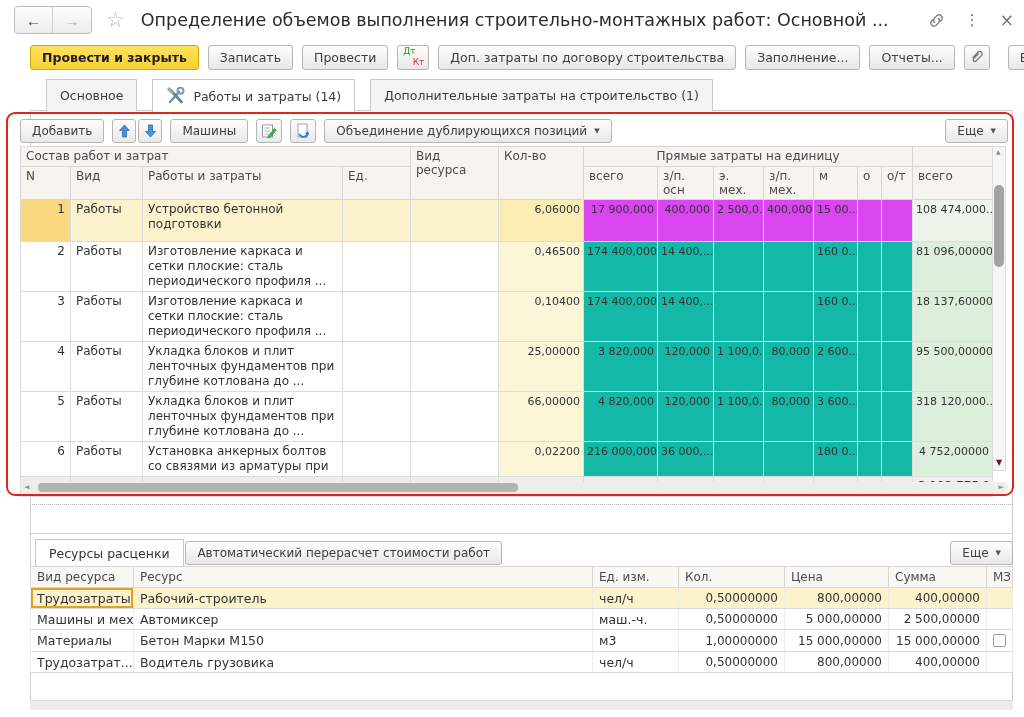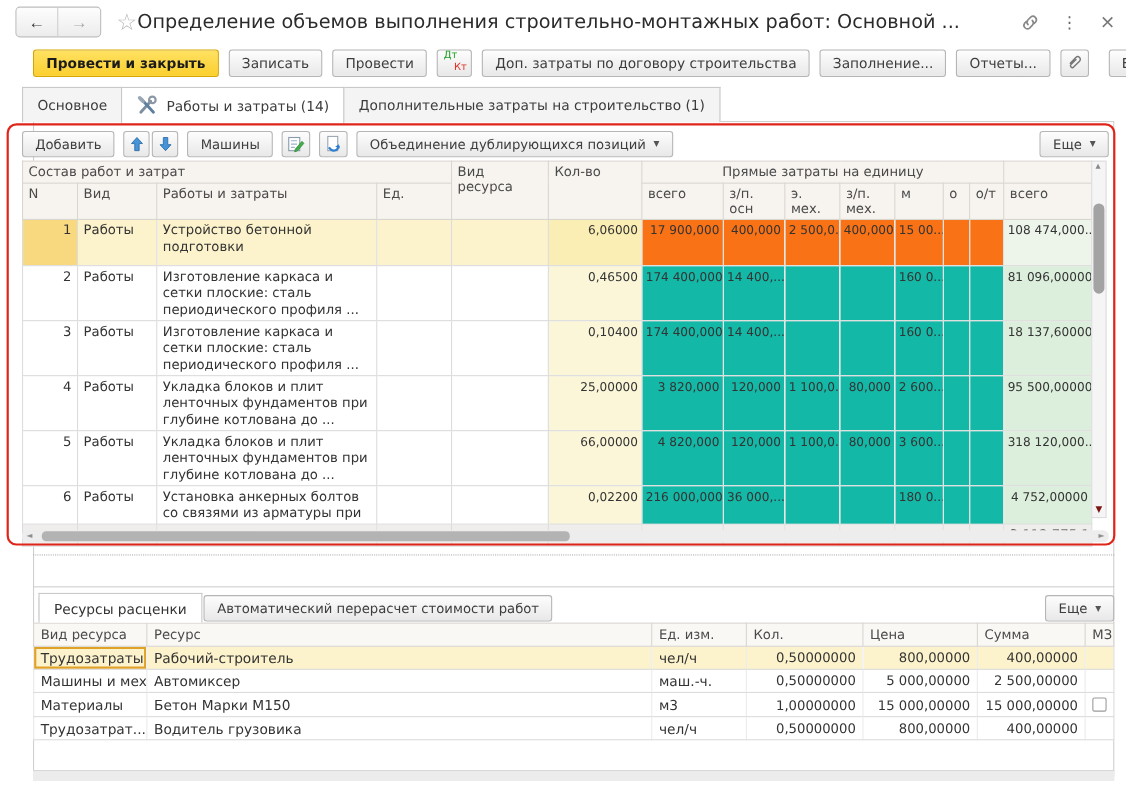--- a/index.html
+++ b/index.html
@@ -6,39 +6,39 @@
   html,body { width:1024px; height:717px; background:#fff; font-family:"DejaVu Sans","Liberation Sans",sans-serif; color:#333; overflow:hidden; }
   body { position:relative; font-size:12.5px; }
 
   
   .titlebar { position:absolute; left:0; top:0; width:1024px; height:40px; display:flex; align-items:center; }
   .navwrap { margin-left:14px; display:flex; border:1px solid #bdbdbd; border-radius:4px; overflow:hidden; background:linear-gradient(#fdfdfd,#ececec); }
   .navb { width:38px; height:26px; border:none; background:transparent; font-size:15px; cursor:pointer; }
   .navb.back { color:#3a3a3a; border-right:1px solid #cfcfcf; }
   .navb.fwd { color:#a9a9a9; }
   .star { margin-left:14px; font-size:21px; color:#b9b9b9; line-height:1; }
-  .wtitle { margin-left:0; font-size:17.5px; color:#2b2b2b; white-space:nowrap; overflow:hidden; max-width:760px; }
+  .wtitle { margin-left:16px; font-size:17.5px; color:#2b2b2b; white-space:nowrap; overflow:hidden; max-width:760px; }
   .titleicons { position:absolute; right:10px; top:0; height:40px; display:flex; align-items:center; gap:20px; }
   .kebab { font-size:15px; color:#666; }
   .closex { font-size:17px; color:#777; }
 
   
   .cmdbar { position:absolute; left:0; top:42px; width:1024px; height:30px; display:flex; align-items:center; gap:9px; padding:0 14px 0 30px; }
   .btn { height:25px; padding:0 11px; border:1px solid #b5b5b5; border-radius:3px; background:linear-gradient(#fdfdfd,#e8e8e8); font-size:12.5px; color:#3d3d3d; cursor:pointer; white-space:nowrap; font-family:inherit; display:inline-flex; align-items:center; gap:5px; }
   .btn.primary { background:linear-gradient(#ffe262,#fbcf2e); border-color:#d7a500; font-weight:bold; color:#1c1c1c; }
   .btn.iconbtn { padding:0 4px; }
   .caret { font-size:7px; color:#555; margin-left:2px; }
   .spacer { flex:1; }
   .dtkt { position:relative; width:22px; height:20px; font-size:9px; font-weight:normal; line-height:1; }
   .dtkt .dt { position:absolute; left:1px; top:0; color:#17a01e; }
   .dtkt .kt { position:absolute; right:0; bottom:0; color:#e03226; }
 
   
   .contentframe { position:absolute; left:30px; top:110px; width:983px; height:596px; border:1px solid #cfcfcf; background:#fff; }
-  .tabsbar { position:absolute; left:20px; top:79px; height:40px; display:flex; z-index:3; }
+  .tabsbar { position:absolute; left:46px; top:79px; height:40px; display:flex; z-index:3;gap:16px; }
   .tab { height:32px; padding:0 13px; display:flex; align-items:center; gap:7px; border:1px solid #c9c9c9; border-bottom:none; background:#f4f4f4; color:#3c3c3c; font-size:12.5px; cursor:pointer; margin-right:-1px; }
   .tab.active { background:#fff; height:33px; z-index:4; }
 
   
   .redframe { position:absolute; left:6px; top:112px; width:1008px; height:384px; border:2px solid #e0241a; border-radius:9px; z-index:6; pointer-events:none; }
 
   
   .workstb { position:absolute; left:20px; top:118px; width:988px; height:26px; display:flex; align-items:center; gap:8px; z-index:3; }
   .btn.sm { height:24px; font-size:12px; }
   .arrbtn { width:24px; height:24px; padding:0; display:inline-flex; align-items:center; justify-content:center; }
@@ -50,21 +50,21 @@
   #worksTable th.center { text-align:center; }
   #worksTable td { border:1px solid #dcdcdc; font-size:12px; padding:2px 5px; vertical-align:top; overflow:hidden; line-height:15px; }
   #worksTable td.num { text-align:right; white-space:nowrap; font-size:11px; padding:2px 3px; }
   td.qty { background:#fbf6d8; }
   td.blue { background:#14b8a6; }
   td.green { background:#dcefdc; }
   td.ncell { text-align:right; }
   tr.sel td { background:#fcf3cc; }
   tr.sel td.ncell { background:#f8d980; }
   tr.sel td.qty { background:#fbeeb4; }
-  tr.sel td.blue { background:#f97316; }
+  tr.sel td.blue { background:#d946ef; }
   tr.sel td.green { background:#edf4ea; }
   tr.totals td { background:#efeeec; border-color:#d8d8d8; height:18px; padding:1px 3px; font-size:11px; text-align:right; white-space:nowrap; }
 
   .vscroll { position:absolute; left:992px; top:146px; width:14px; height:325px; background:#f5f5f5; border:1px solid #ddd; z-index:3; }
   .vthumb { position:absolute; left:1px; top:38px; width:10px; height:82px; background:#a3a3a3; border-radius:5px; }
   .vup { position:absolute; left:3px; top:1px; font-size:6px; color:#8a8a8a; }
   .footmark { position:absolute; left:996px; top:458px; font-size:8px; color:#7a1512; z-index:7; }
 
   .hscroll { position:absolute; left:20px; top:482px; width:988px; height:11px; background:#ededed; border-radius:5px; z-index:3; }
   .hthumb { position:absolute; left:18px; top:1px; width:480px; height:9px; background:#b3b3b3; border-radius:4px; }

